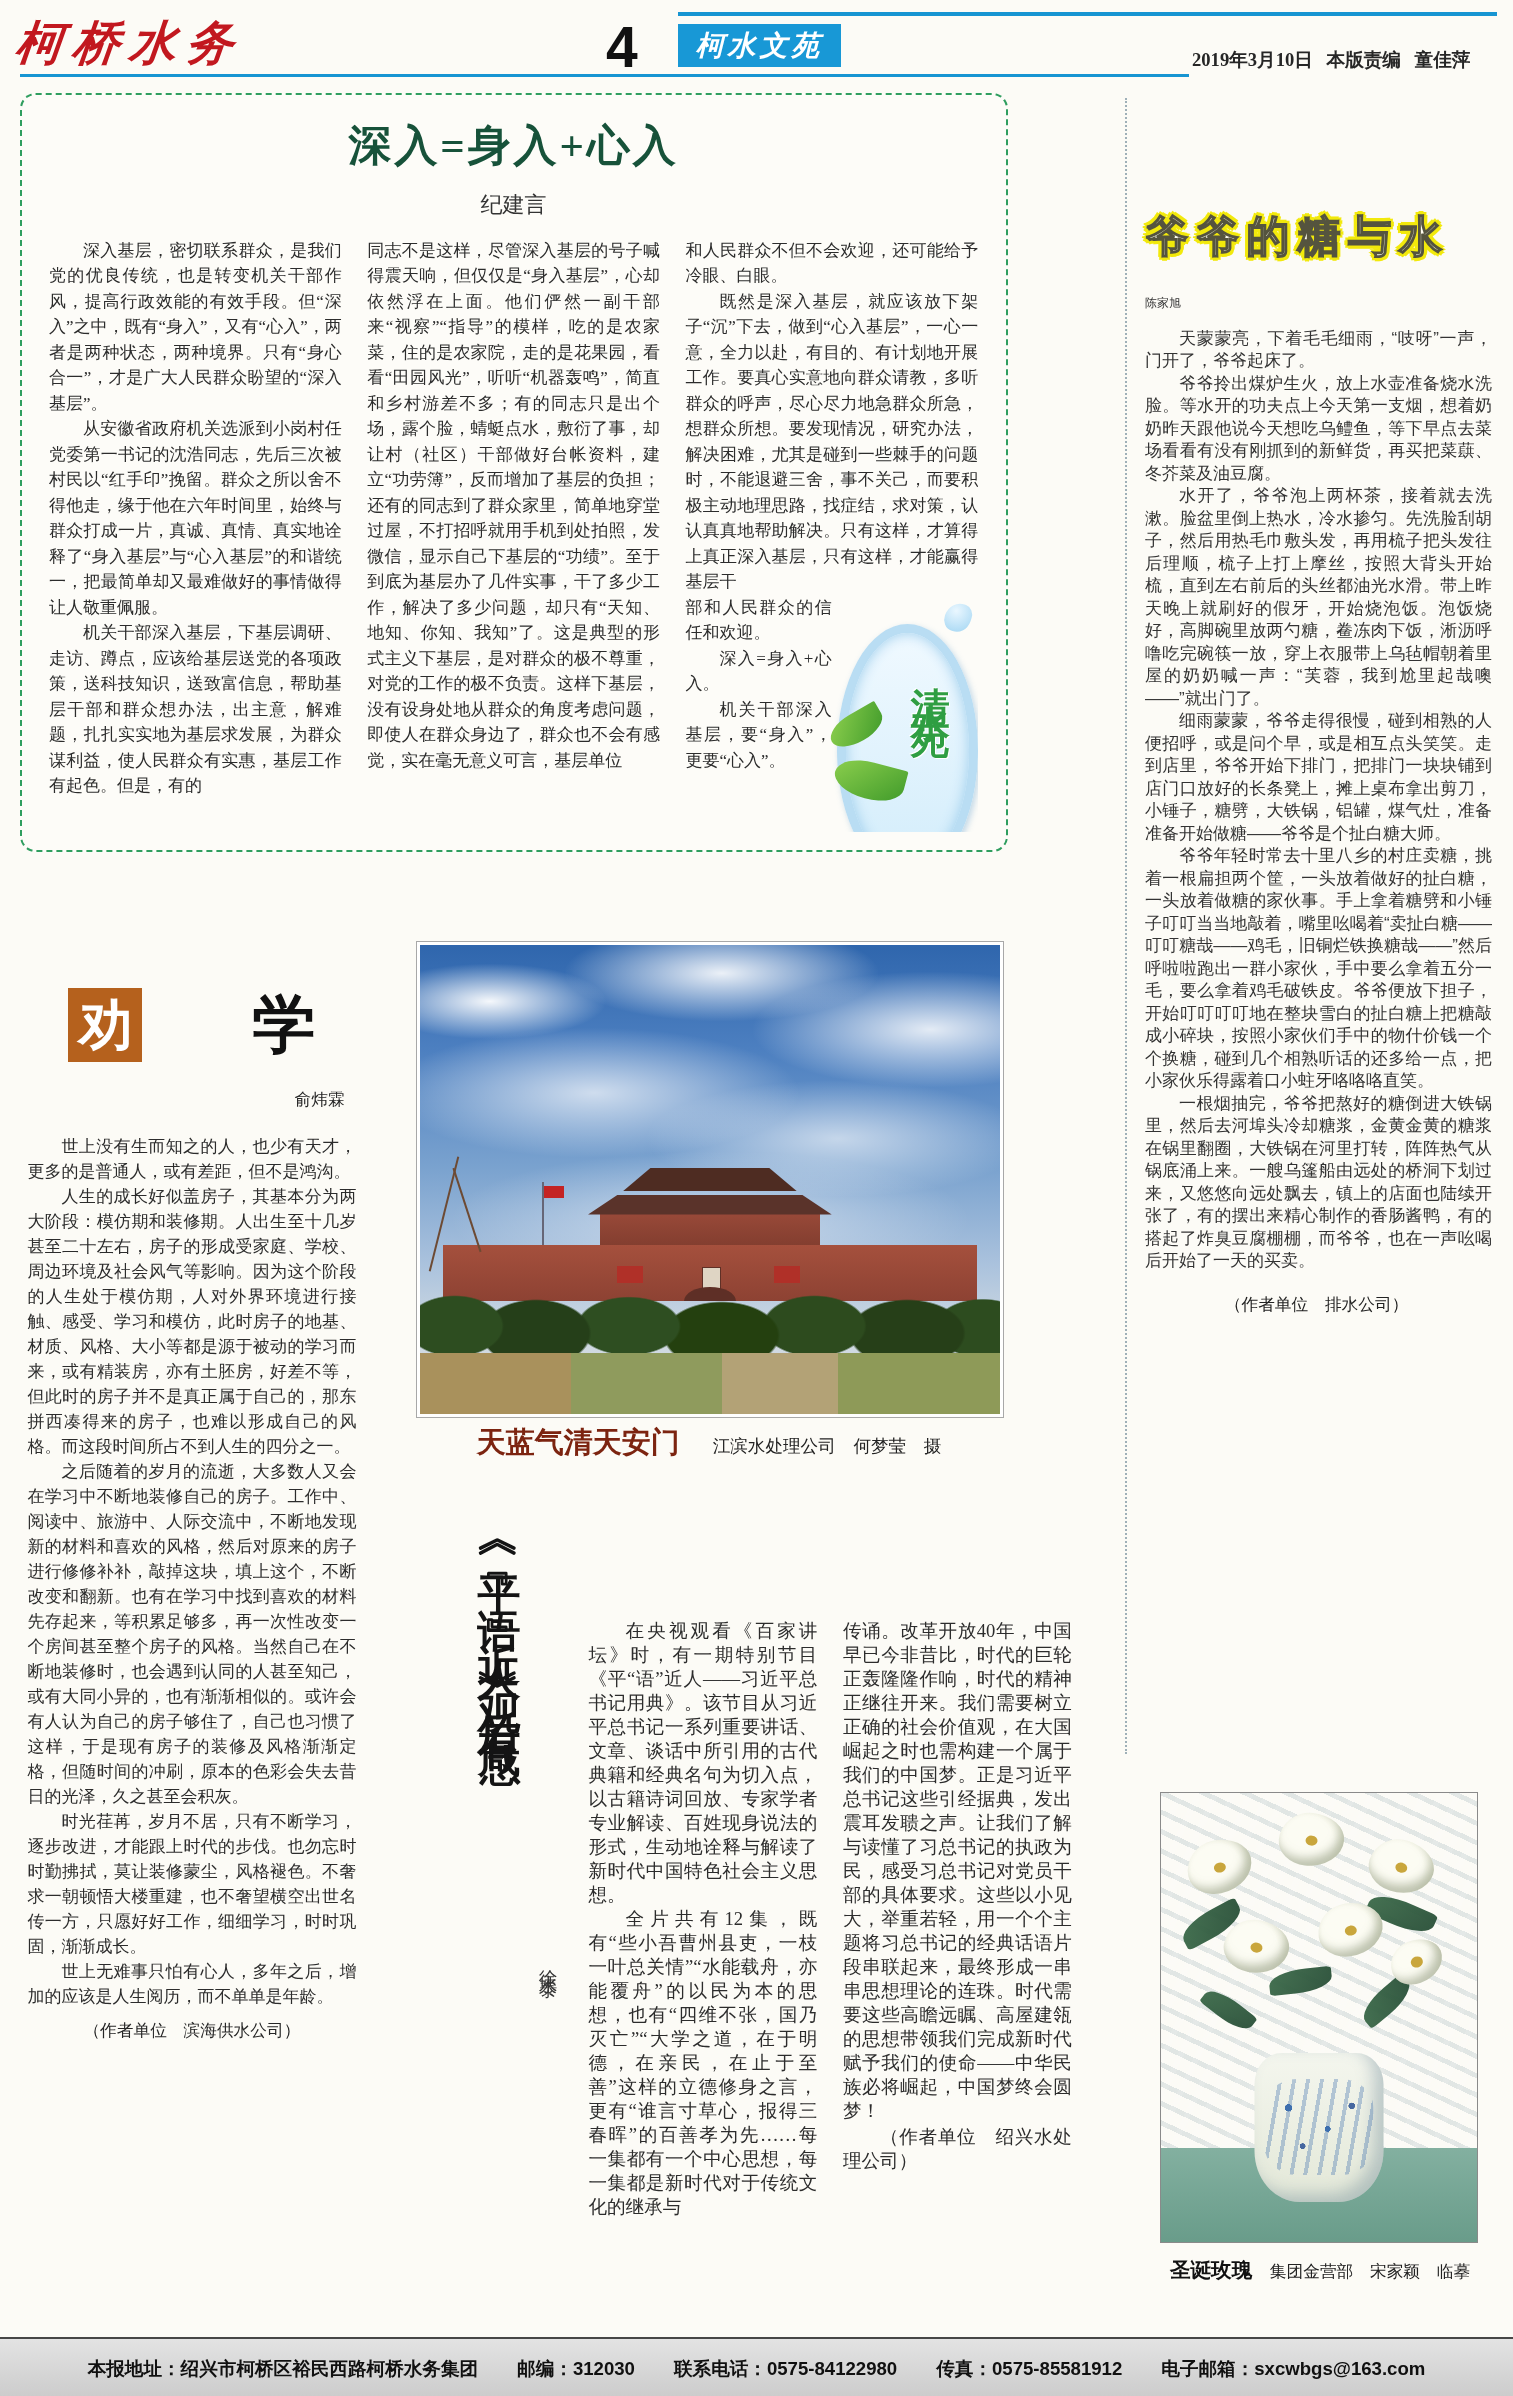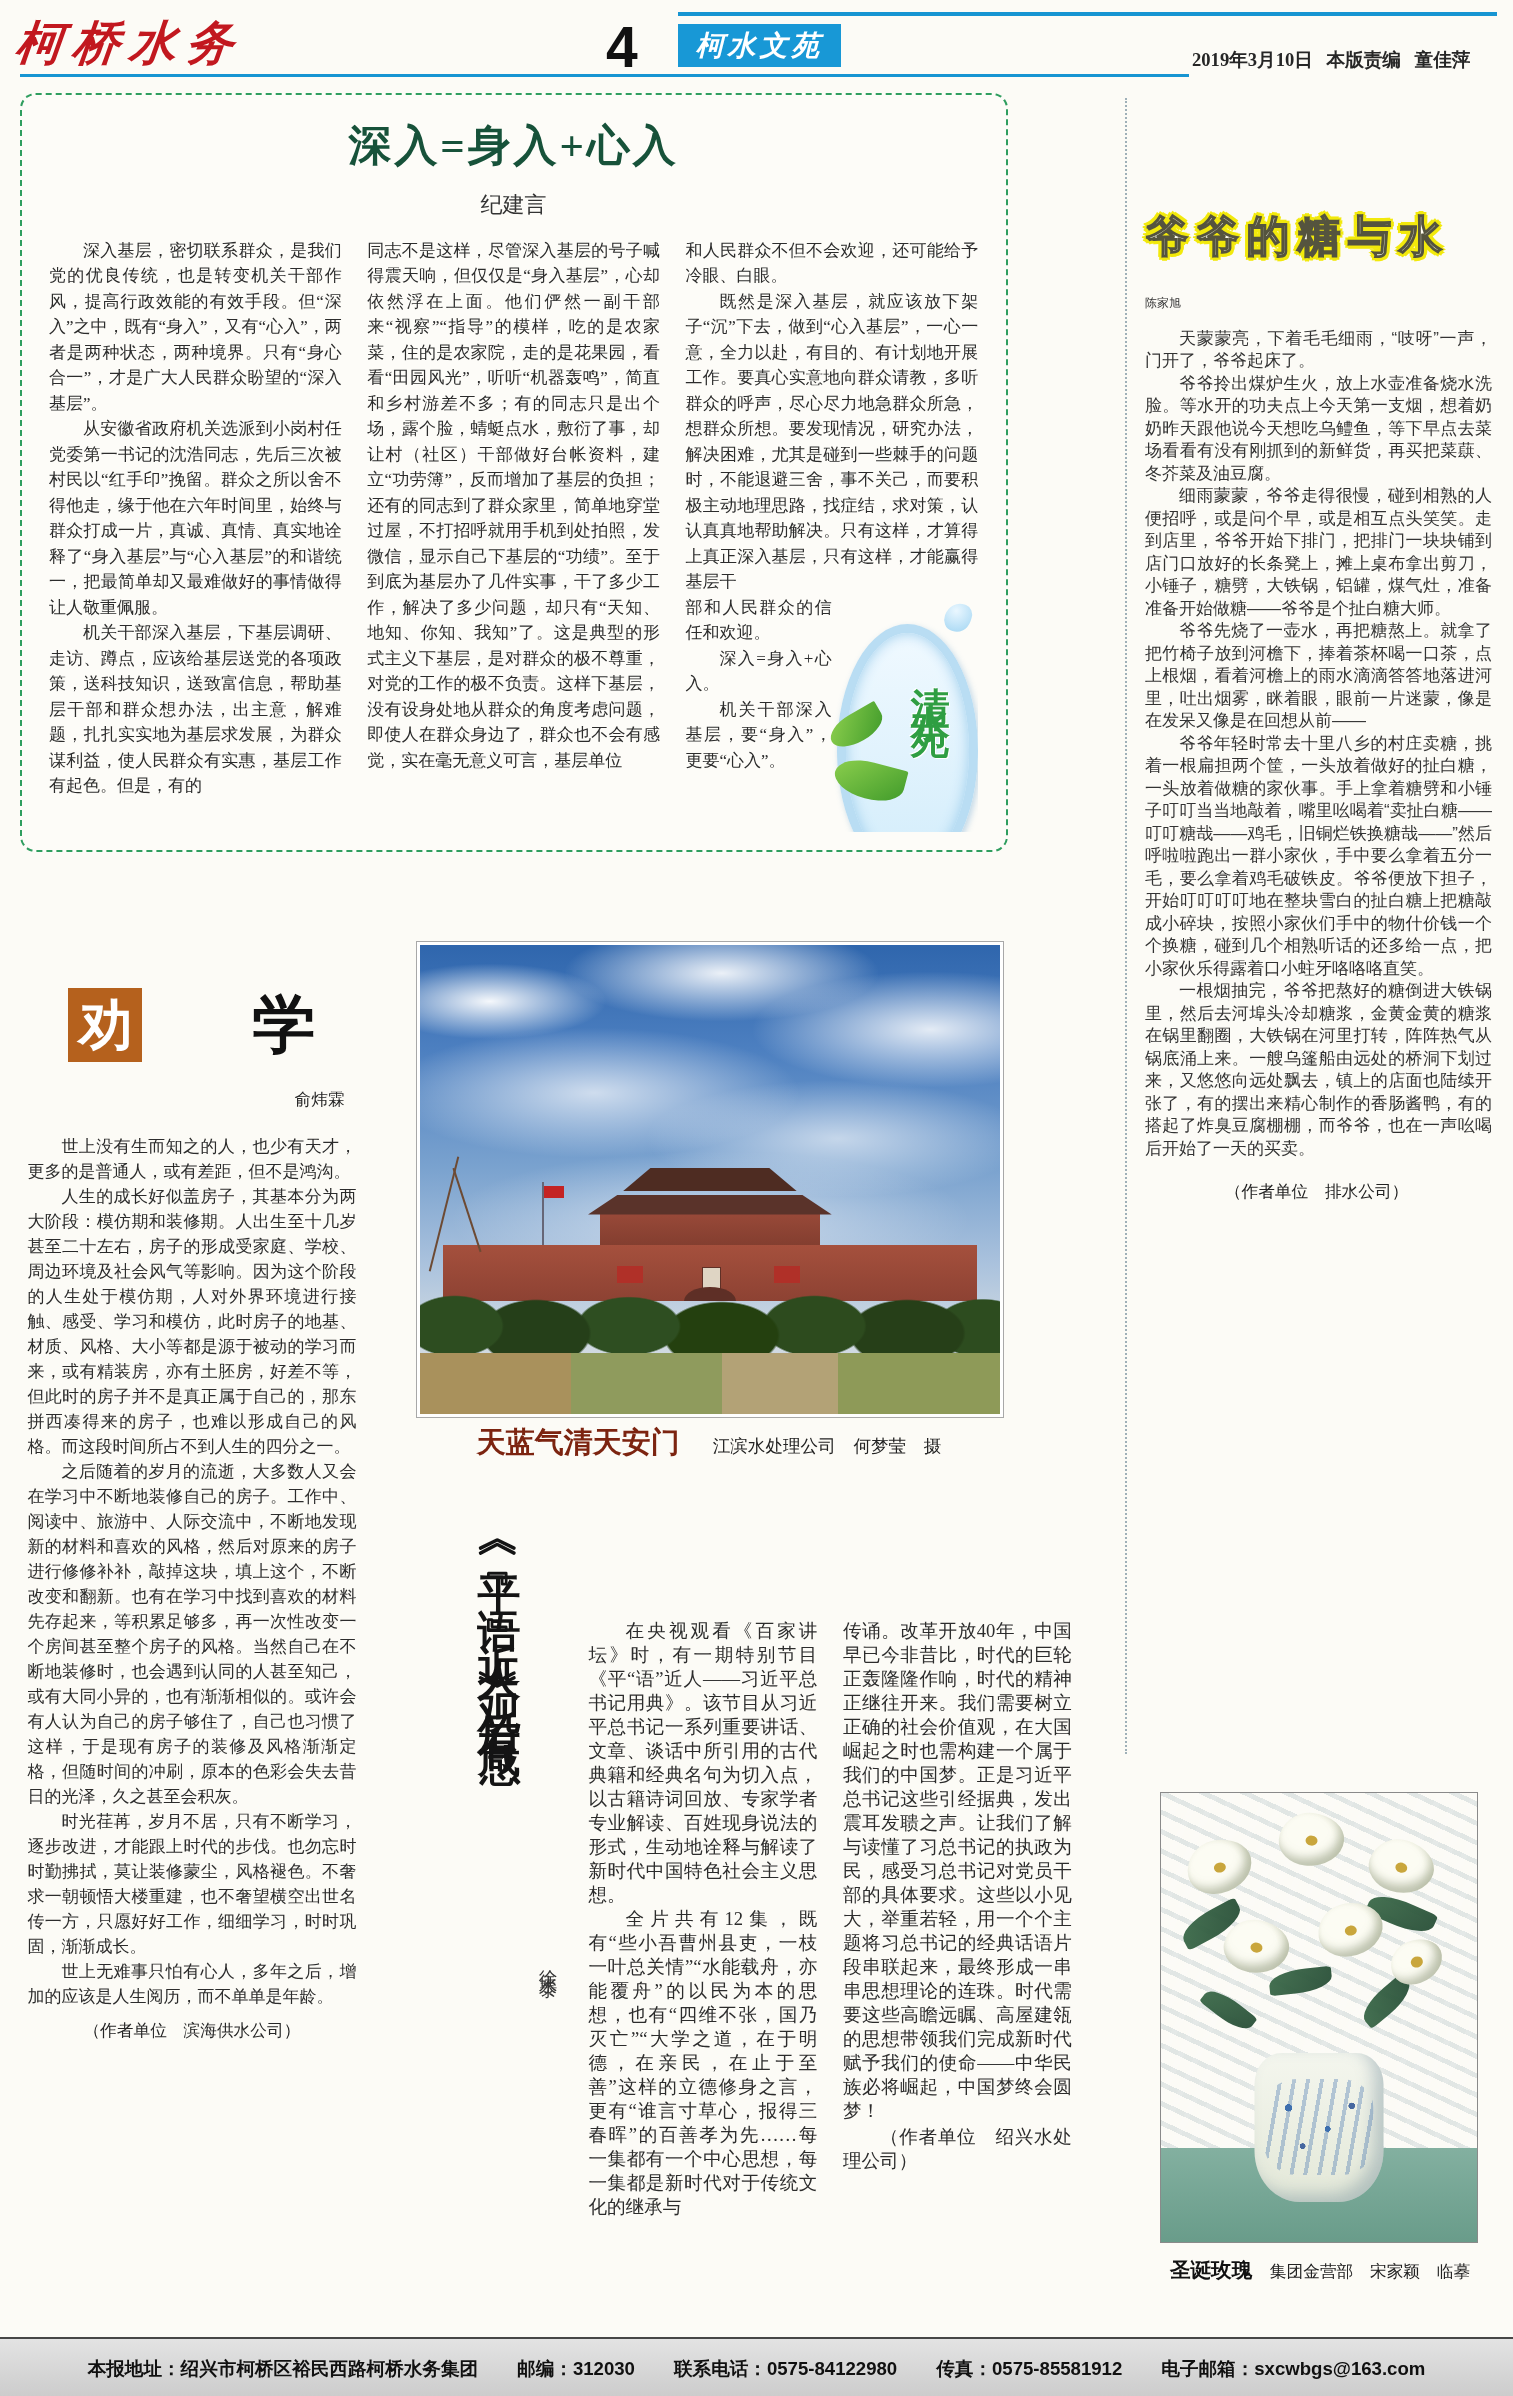--- a/index.html
+++ b/index.html
@@ -239,22 +239,22 @@
   </div>
 
   <div class="abs v-divider"></div>
 
   <div class="abs right-col">
     <div class="gp-title">爷爷的糖与水</div>
     <div class="gp-author">陈家旭</div>
     <div class="gp-body">
       <p class="ind">天蒙蒙亮，下着毛毛细雨，“吱呀”一声，门开了，爷爷起床了。</p>
       <p class="ind">爷爷拎出煤炉生火，放上水壶准备烧水洗脸。等水开的功夫点上今天第一支烟，想着奶奶昨天跟他说今天想吃乌鳢鱼，等下早点去菜场看看有没有刚抓到的新鲜货，再买把菜蕻、冬芥菜及油豆腐。</p>
+      <p class="ind">水开了，爷爷泡上两杯茶，接着就去洗漱。脸盆里倒上热水，冷水掺匀。先洗脸刮胡子，然后用热毛巾敷头发，再用梳子把头发往后理顺，梳子上打上摩丝，按照大背头开始梳，直到左右前后的头丝都油光水滑。带上昨天晚上就刷好的假牙，开始烧泡饭。泡饭烧好，高脚碗里放两勺糖，鲞冻肉下饭，淅沥呼噜吃完碗筷一放，穿上衣服带上乌毡帽朝着里屋的奶奶喊一声：“芙蓉，我到尬里起哉噢——”就出门了。</p>
       <p class="ind">细雨蒙蒙，爷爷走得很慢，碰到相熟的人便招呼，或是问个早，或是相互点头笑笑。走到店里，爷爷开始下排门，把排门一块块铺到店门口放好的长条凳上，摊上桌布拿出剪刀，小锤子，糖劈，大铁锅，铝罐，煤气灶，准备准备开始做糖——爷爷是个扯白糖大师。</p>
-      <p class="ind">爷爷先烧了一壶水，再把糖熬上。就拿了把竹椅子放到河檐下，捧着茶杯喝一口茶，点上根烟，看着河檐上的雨水滴滴答答地落进河里，吐出烟雾，眯着眼，眼前一片迷蒙，像是在发呆又像是在回想从前——</p>
       <p class="ind">爷爷年轻时常去十里八乡的村庄卖糖，挑着一根扁担两个筐，一头放着做好的扯白糖，一头放着做糖的家伙事。手上拿着糖劈和小锤子叮叮当当地敲着，嘴里吆喝着“卖扯白糖——叮叮糖哉——鸡毛，旧铜烂铁换糖哉——”然后呼啦啦跑出一群小家伙，手中要么拿着五分一毛，要么拿着鸡毛破铁皮。爷爷便放下担子，开始叮叮叮叮地在整块雪白的扯白糖上把糖敲成小碎块，按照小家伙们手中的物什价钱一个个换糖，碰到几个相熟听话的还多给一点，把小家伙乐得露着口小蛀牙咯咯咯直笑。</p>
       <p class="ind">一根烟抽完，爷爷把熬好的糖倒进大铁锅里，然后去河埠头冷却糖浆，金黄金黄的糖浆在锅里翻圈，大铁锅在河里打转，阵阵热气从锅底涌上来。一艘乌篷船由远处的桥洞下划过来，又悠悠向远处飘去，镇上的店面也陆续开张了，有的摆出来精心制作的香肠酱鸭，有的搭起了炸臭豆腐棚棚，而爷爷，也在一声吆喝后开始了一天的买卖。</p>
     </div>
     <div class="gp-byline">（作者单位　排水公司）</div>
   </div>
 
   <div class="abs quanxue">
     <div class="qx-title-row">
       <span class="qx-quan">劝</span>
       <span class="qx-xue">学</span>

